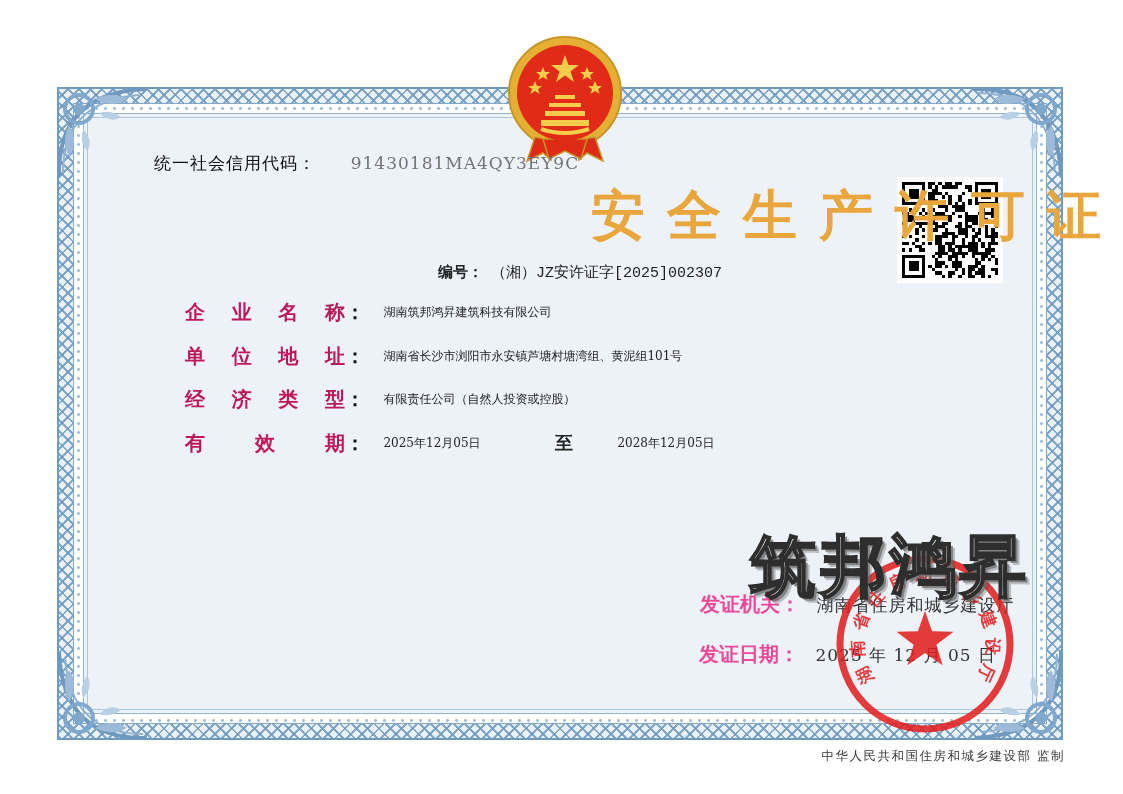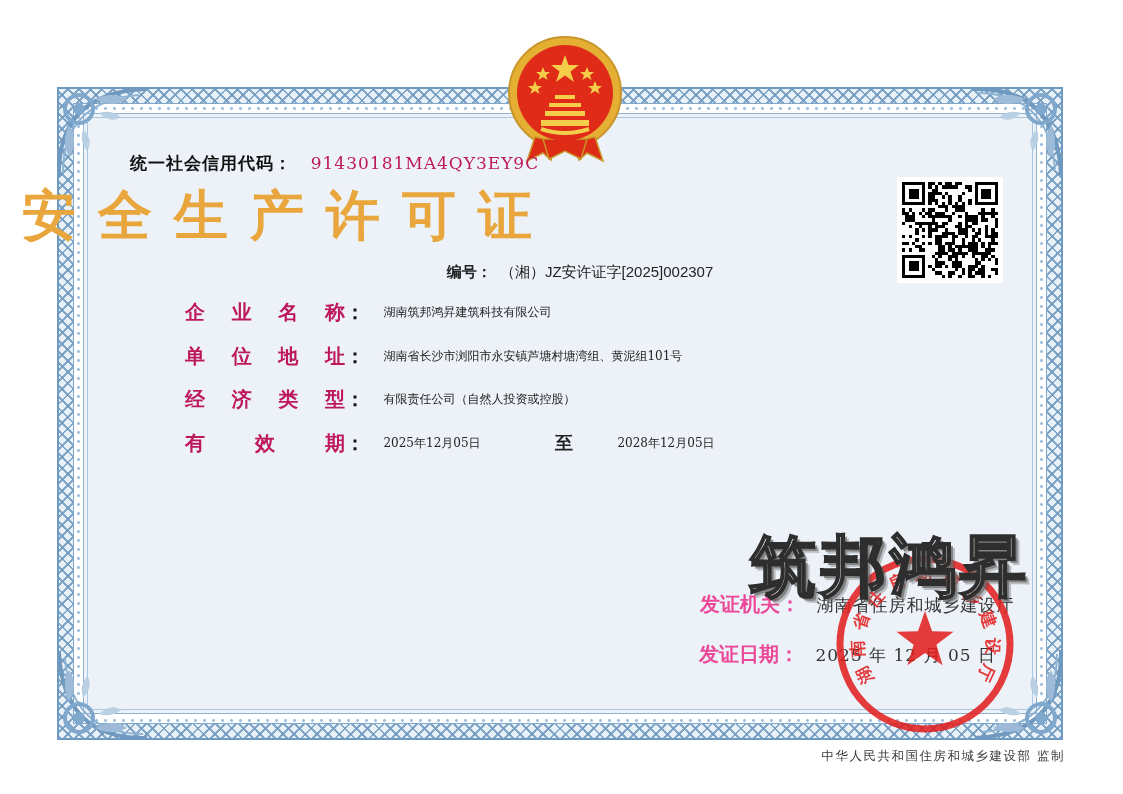--- a/index.html
+++ b/index.html
@@ -44,32 +44,32 @@
 
   
   .qr { position:absolute; left:897px; top:177px; width:106px; height:106px;
         background:#ffffff; padding:5px; z-index:6; }
   .qr svg { display:block; width:96px; height:96px; }
 
   
   .content { position:absolute; inset:0; z-index:10; }
 
   .credit-row { position:absolute; left:130px; top:152px; font-size:17px; color:#111; }
-  .credit-row .lbl { font-weight:bold; letter-spacing:1px; }
-  .credit-row .val { font-family:"DejaVu Serif", serif; margin-left:14px; letter-spacing:1px; color:#be185d; }
+  .credit-row .lbl { font-weight:normal; letter-spacing:1px;margin-left:24px; }
+  .credit-row .val { font-family:"DejaVu Serif", serif; margin-left:30px; letter-spacing:1px; color:#737373; }
 
   .title {
     position:absolute; left:0; top:180px; width:1123px;
-    text-align:left; font-size:54px; font-weight:bold;
+    text-align:right; font-size:54px; font-weight:bold;
     color:#E9A63C; letter-spacing:22px; text-indent:22px;
   }
 
   .number-row { position:absolute; left:0; top:263px; width:1160px; text-align:center; font-size:15px; color:#222; }
   .number-row .lbl { font-weight:bold; }
-  .number-row .val { font-family:Liberation Sans, sans-serif; margin-left:4px; }
+  .number-row .val { font-family:Liberation Mono, monospace; margin-left:4px; }
 
   .fields { position:absolute; left:185px; top:299px; width:700px; }
   .field-row { height:30px; margin-bottom:13.5px; white-space:nowrap; }
   .f-label {
     display:inline-block; width:160px; vertical-align:middle;
     font-weight:bold; font-size:20px; color:#be185d;
     text-align:justify; text-align-last:justify;
   }
   .f-colon { font-weight:bold; font-size:20px; color:#111; vertical-align:middle; }
   .f-value { font-family:"DejaVu Serif", serif; font-size:12px; color:#222; margin-left:14px; vertical-align:middle; }

